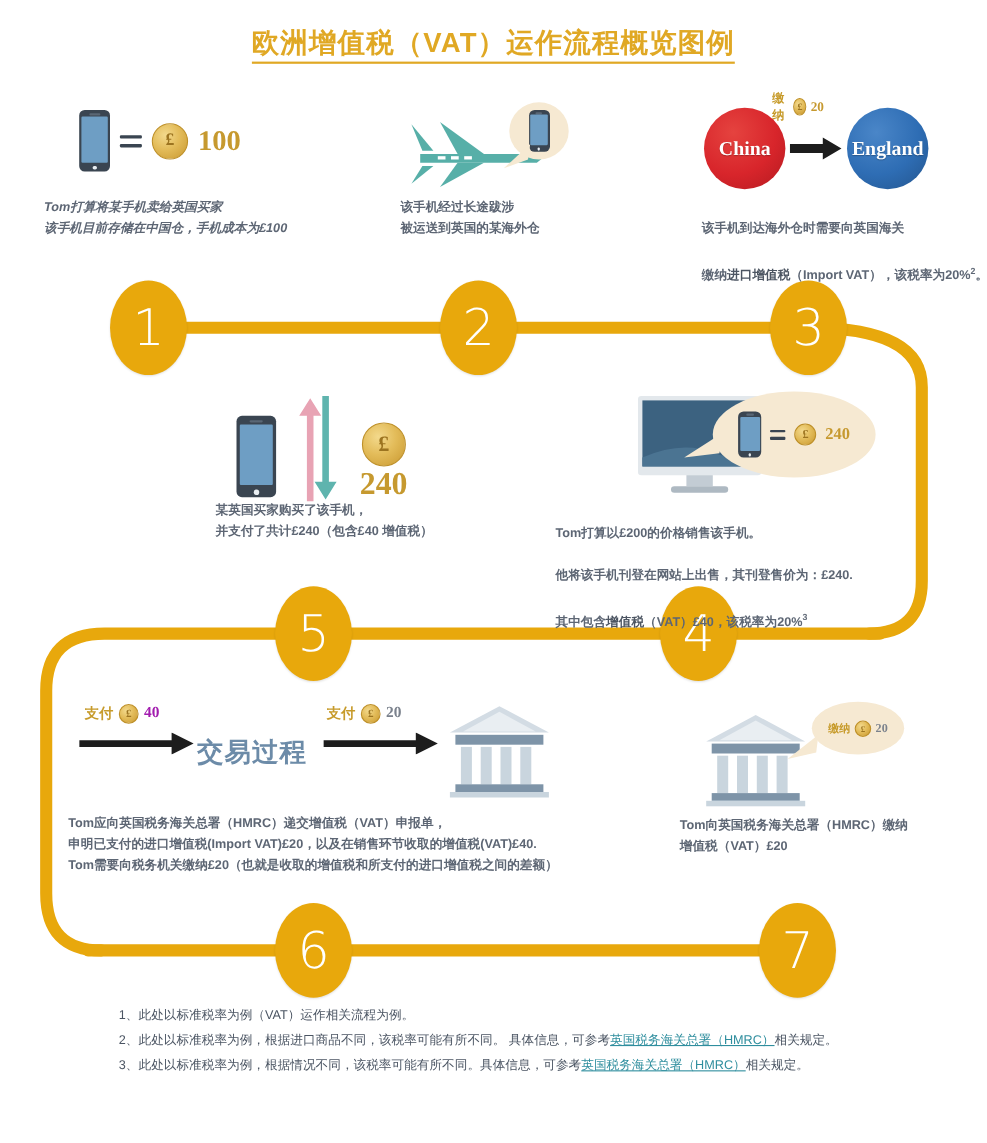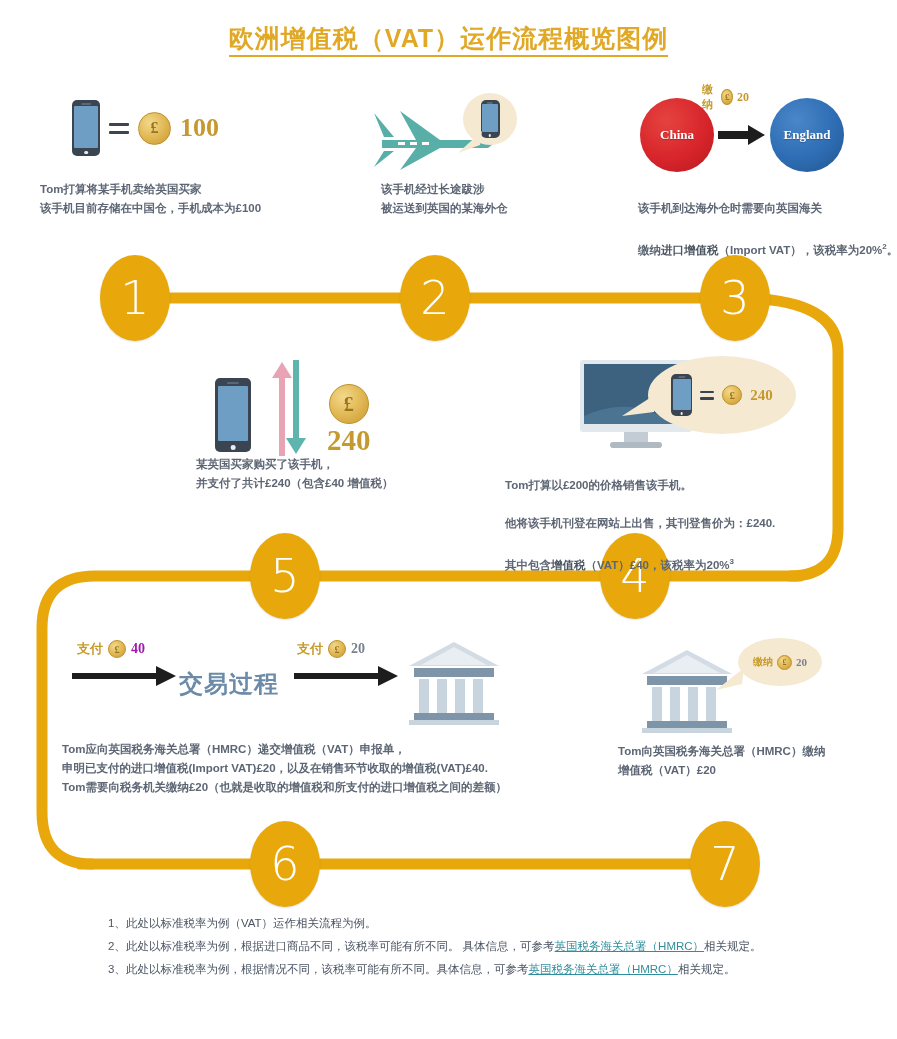--- a/index.html
+++ b/index.html
@@ -70,21 +70,21 @@
   .phone .spk{position:absolute;left:50%;top:5%;width:34%;height:2px;transform:translateX(-50%);
     background:#5a6775;border-radius:2px;}
 
   
   .eq{display:inline-block;}
   .eq b{display:block;background:#3a4551;border-radius:1px;}
 
   
   .country{
     border-radius:50%;display:flex;align-items:center;justify-content:center;
-    color:#fff;font-weight:bold;font-size:13px;
+    color:#fff;font-weight:bold;font-size:18px;
     font-family:"Liberation Serif",serif;
     text-shadow:0 1px 1px rgba(0,0,0,.25);
   }
 
   
   .bubble{
     background:#F6E9D2;border-radius:50%;
     display:flex;align-items:center;justify-content:center;
   }
 
@@ -149,21 +149,21 @@
       <div class="eq">
         <b style="width:20px;height:3px;margin-bottom:5px;"></b>
         <b style="width:20px;height:3px;"></b>
       </div>
       <div class="coin" style="width:33px;height:33px;font-size:16px;">
         <i>£</i>
       </div>
       <div class="amt" style="font-size:26px;">100</div>
     </div>
   </div>
-  <div class="abs cap" style="left:40px;top:180px;width:320px;">Tom打算将某手机卖给英国买家
+  <div class="abs cap" style="left:40px;top:180px;width:320px;font-style:italic;">Tom打算将某手机卖给英国买家
 该手机目前存储在中国仓，手机成本为£100</div>
 
   <div class="abs" style="left:370px;top:95px;width:180px;height:80px;">
 
     <svg width="130" height="75" viewBox="0 0 130 75" style="position:absolute;left:0;top:12px;">
       <path d="M4 6 L24 30 L14 30 Z" fill="#57AFA8"></path>
       <path d="M30 4 L70 33 L46 33 Z" fill="#57AFA8"></path>
       <path d="M12 33 L128 33 L118 41 L12 41 Z" fill="#57AFA8"></path>
       <path d="M30 63 L70 41 L46 41 Z" fill="#57AFA8"></path>
       <path d="M4 60 L24 44 L14 44 Z" fill="#57AFA8"></path>
@@ -176,21 +176,21 @@
       <div class="phone" style="width:19px;height:38px;">
         <div class="spk"></div>
           <div class="scr"></div>
           <div class="hm"></div>
       </div>
     </div>
     <svg width="30" height="26" viewBox="0 0 30 26" style="position:absolute;left:86px;top:36px;">
       <path d="M26 0 L2 22 L24 14 Z" fill="#F6E9D2"></path>
     </svg>
   </div>
-  <div class="abs cap" style="left:381px;top:180px;width:230px;">该手机经过长途跋涉
+  <div class="abs cap" style="left:364px;top:180px;width:230px;">该手机经过长途跋涉
 被运送到英国的某海外仓</div>
 
   <div class="abs" style="left:640px;top:82px;">
 
     <div style="position:absolute;left:62px;top:0px;display:flex;align-items:center;gap:4px;">
       <span class="lbl">缴纳</span>
       <span class="coin" style="width:16px;height:16px;font-size:9px;">
         <i>£</i>
       </span>
       <span class="amt" style="font-size:12px;">20</span>

